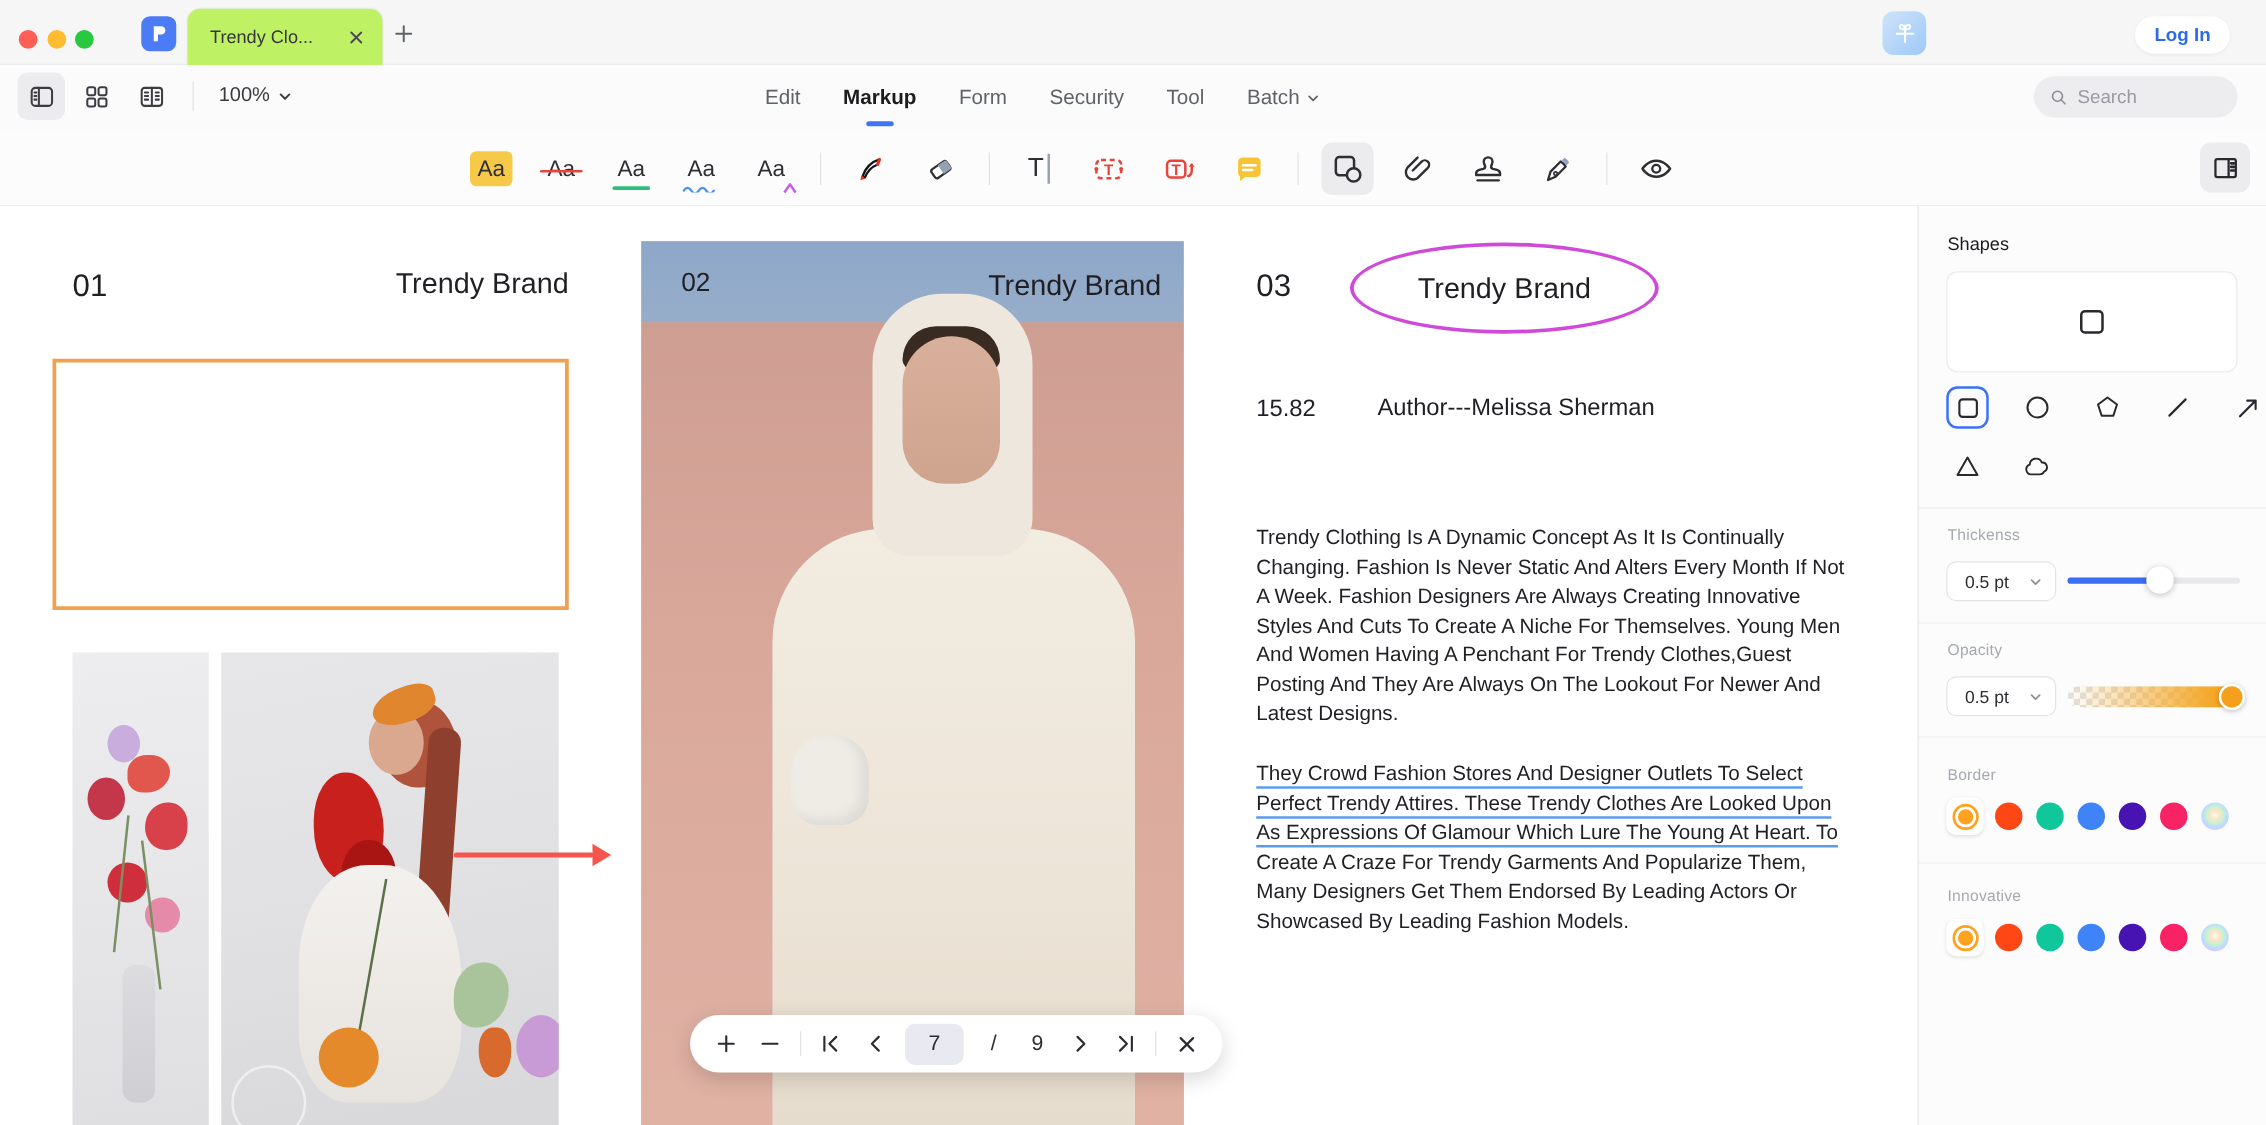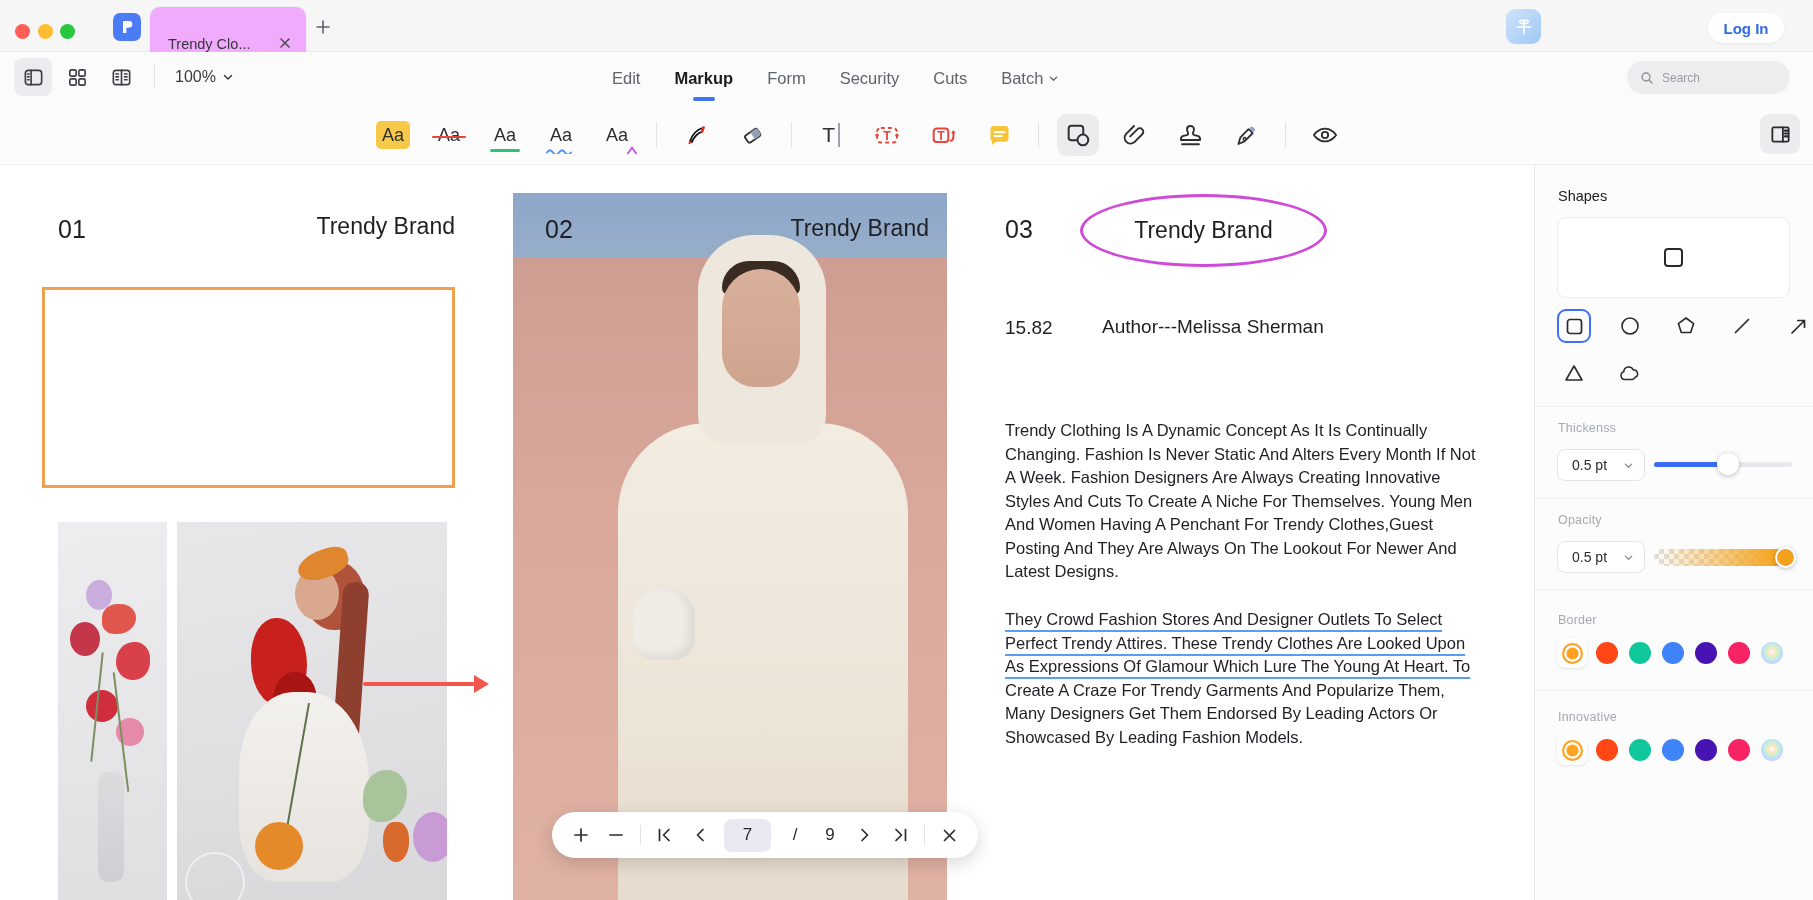--- a/index.html
+++ b/index.html
@@ -6,40 +6,40 @@
   html,body { width:1813px; height:900px; }
   body { font-family:"Liberation Sans", sans-serif; background:#fff; overflow:hidden; position:relative; color:#2f2f33; }
 
   
   .titlebar { position:absolute; left:0; top:0; width:1813px; height:52px; background:#f6f6f7; border-bottom:1px solid #ececee; }
   .traffic { position:absolute; top:24px; width:15px; height:15px; border-radius:50%; }
   .t-red { left:15px; background:#ff5f57; }
   .t-yellow { left:38px; background:#febc2e; }
   .t-green { left:60px; background:#28c840; }
   .app-icon { position:absolute; left:113px; top:13px; width:28px; height:28px; border-radius:7px; background:#4b7bf5; display:flex; align-items:center; justify-content:center; }
-  .tab { position:absolute; left:150px; top:7px; width:156px; height:45px; background:#f0abfc; border-radius:10px 10px 0 0; display:flex; align-items:flex-end; padding:0 12px 0 18px; box-shadow:0 0 0 1px #ededf0; }
+  .tab { position:absolute; left:150px; top:7px; width:156px; height:45px; background:#bef264; border-radius:10px 10px 0 0; display:flex; align-items:center; padding:0 12px 0 18px; box-shadow:0 0 0 1px #ededf0; }
   .tab-title { font-size:14.5px; color:#35353a; flex:1; white-space:nowrap; overflow:hidden; }
   .tab-close { width:18px; height:18px; display:flex; align-items:center; justify-content:center; color:#4a4a50; font-size:14px; cursor:default; }
   .new-tab { position:absolute; left:310px; top:14px; width:26px; height:26px; display:flex; align-items:center; justify-content:center; font-size:21px; color:#5f6368; }
   .gift-btn { position:absolute; left:1506px; top:9px; width:35px; height:35px; border-radius:9px; background:linear-gradient(135deg,#cfe3fb,#9ec9f6); display:flex; align-items:center; justify-content:center; }
   .login-btn { position:absolute; left:1708px; top:13px; width:76px; height:30px; background:#fff; border-radius:15px; display:flex; align-items:center; justify-content:center; font-size:15px; font-weight:bold; color:#2e6be6; box-shadow:0 1px 3px rgba(0,0,0,0.06); }
 
   
   .toolbar-nav { position:absolute; left:0; top:52px; width:1813px; height:52px; background:#fbfbfc; }
   .view-group { position:absolute; left:14px; top:6px; display:flex; align-items:center; gap:6px; }
   .vbtn { width:38px; height:38px; border-radius:8px; display:flex; align-items:center; justify-content:center; }
   .vbtn.active { background:#ececee; }
   .nav-divider { width:1px; height:24px; background:#e3e3e6; margin:0 8px; }
   .zoom-ctl { display:flex; align-items:center; gap:6px; font-size:16px; color:#3a3a3f; padding:0 6px; }
   .menus { position:absolute; left:612px; top:0; height:52px; display:flex; align-items:flex-end; gap:34px; }
   .menu-item { font-size:16.5px; color:#5f6368; position:relative; height:52px; display:flex; align-items:center; gap:5px; }
   .menu-item.active { color:#1c1c1f; font-weight:bold; }
   .menu-item.active::after { content:""; position:absolute; left:50%; transform:translateX(-50%); bottom:3px; width:22px; height:4px; border-radius:2px; background:#3f74f6; }
   .search-pill { position:absolute; left:1627px; top:9px; width:163px; height:33px; background:#ededef; border-radius:17px; display:flex; align-items:center; padding:0 12px; gap:7px; }
-  .search-pill input { border:none; background:transparent; outline:none; font-size:12px; color:#14532d; width:110px; font-family:"Liberation Sans",sans-serif; }
+  .search-pill input { border:none; background:transparent; outline:none; font-size:15px; color:#14532d; width:110px; font-family:"Liberation Sans",sans-serif; }
   .search-pill input::placeholder { color:#9a9aa2; }
 
   
   .toolbar-markup { position:absolute; left:0; top:104px; width:1813px; height:61px; background:#fcfcfd; border-bottom:1px solid #efeff1; }
   .mk-tools { position:absolute; left:372px; top:8px; height:46px; display:flex; align-items:center; gap:14px; }
   .mkbtn { min-width:42px; height:42px; border-radius:9px; display:flex; align-items:center; justify-content:center; position:relative; }
   .mkbtn.active { background:#ececee; }
   .mk-divider { width:1px; height:26px; background:#e3e3e6; margin:0 4px; }
   .aa { font-size:18px; font-weight:500; color:#2f2f33; line-height:1; position:relative; padding:4px 3px; }
   .aa-hl { background:#f7c948; border-radius:5px; padding:5px 6px; }
@@ -66,21 +66,21 @@
   .blob { position:absolute; border-radius:50%; }
   .stem { position:absolute; width:2px; background:#7d8f62; }
   .p1-arrow { position:absolute; left:363px; top:510px; width:126px; height:18px; }
   .p1-arrow .shaft { position:absolute; left:0; top:7px; width:112px; height:3.5px; background:#f4564e; border-radius:2px; }
   .p1-arrow .head { position:absolute; right:0; top:0; width:0; height:0; border-left:15px solid #f4564e; border-top:9px solid transparent; border-bottom:9px solid transparent; }
 
   
   .photo-c { left:513px; top:28px; width:434px; height:707px; background:#d8a79b; }
   .p2-sky { position:absolute; left:0; top:0; width:434px; height:65px; background:linear-gradient(180deg,#8da7c9,#97aec9); }
   .p2-wall { position:absolute; left:0; top:65px; width:434px; height:642px; background:linear-gradient(180deg,#cf9e92 0%,#d9a89b 40%,#e0b2a4 100%); }
-  .p2-num { position:absolute; left:32px; top:22px; font-size:25px; }
+  .p2-num { position:absolute; left:32px; top:22px; font-size:21px; }
   .p2-brand { position:absolute; right:18px; top:22px; font-size:23px; }
   .fig-hood { position:absolute; left:185px; top:42px; width:128px; height:210px; background:#ede7dd; border-radius:56px 56px 30px 30px; }
   .fig-face { position:absolute; left:209px; top:76px; width:78px; height:118px; background:linear-gradient(180deg,#d9b09b,#cfa48f); border-radius:40px 40px 34px 34px; }
   .fig-fringe { position:absolute; left:209px; top:68px; width:78px; height:34px; background:#3a2b22; border-radius:38px 38px 10px 10px; }
   .fig-coat { position:absolute; left:105px; top:230px; width:290px; height:477px; background:linear-gradient(180deg,#f2ece1 0%,#ece4d7 60%,#e6dccd 100%); border-radius:90px 90px 0 0; }
   .fig-statue { position:absolute; left:120px; top:395px; width:62px; height:72px; background:#efece6; border-radius:28px 28px 22px 22px; box-shadow:inset -6px -4px 10px rgba(0,0,0,0.08); }
 
   
   .pagebar { position:absolute; left:552px; top:647px; width:426px; height:46px; background:#fff; border-radius:23px; box-shadow:0 5px 18px rgba(0,0,0,0.16); display:flex; align-items:center; padding:0 18px; gap:13px; z-index:40; }
   .pg-item { display:flex; align-items:center; justify-content:center; color:#2b2b30; font-size:19px; min-width:22px; height:34px; }
@@ -205,21 +205,21 @@
     <span class="menu-item active">
         <span>Markup</span>
       </span>
     <span class="menu-item">
         <span>Form</span>
       </span>
     <span class="menu-item">
         <span>Security</span>
       </span>
     <span class="menu-item">
-        <span>Cuts</span>
+        <span>Tool</span>
       </span>
     <span class="menu-item">
         <span>Batch</span>
       <svg width="11" height="11" viewBox="0 0 12 12">
           <path d="M2.5 4.5L6 8l3.5-3.5" fill="none" stroke="#5f6368" stroke-width="1.5" stroke-linecap="round" stroke-linejoin="round"></path>
         </svg>
     </span>
   </div>
 
   <div class="search-pill">

